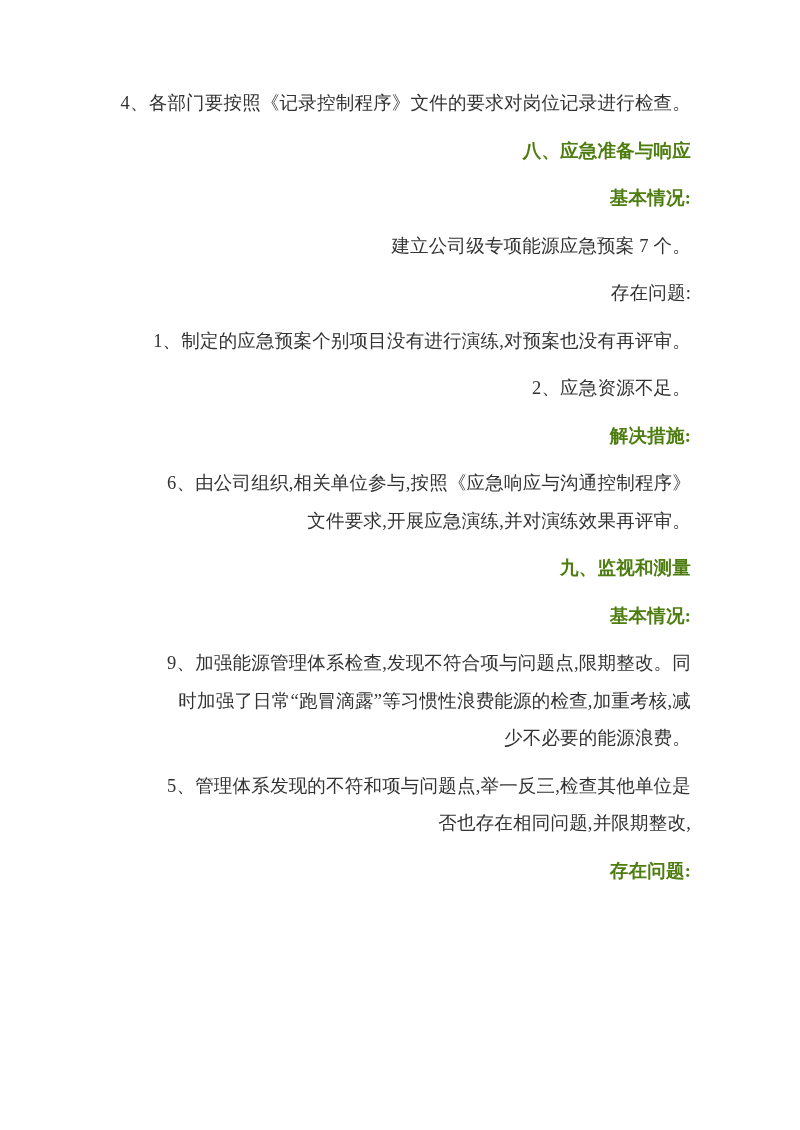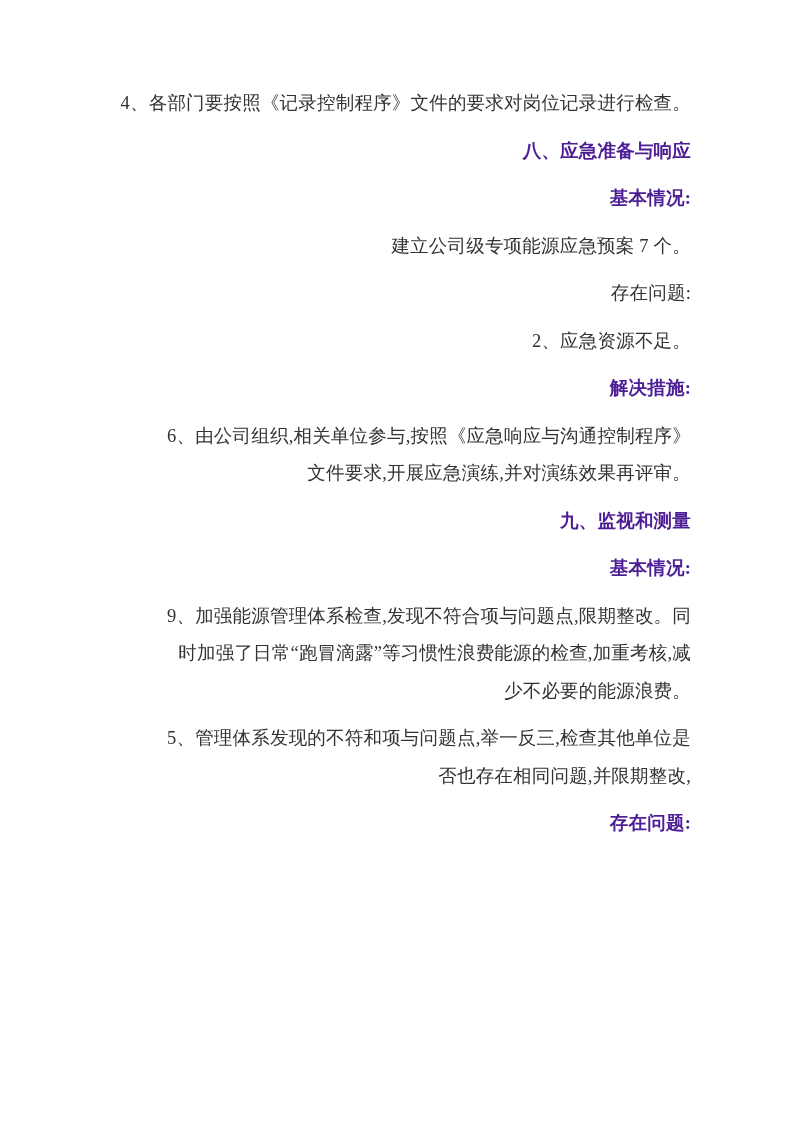--- a/index.html
+++ b/index.html
@@ -29,33 +29,34 @@
     margin: 0 0 10px 0;
     font-size: 18.5px;
     line-height: 37.5px;
     color: #323232;
     white-space: pre-line;
     text-align: right;
     letter-spacing: 0.2px;
   }
   .para.bold {
     font-weight: 700;
-    color: #4c1d95;
+    color: #4d7c0f;
   }
 </style>
 </head>
 <body>
 
 <div class="page">
   <div class="doc-content">
     <p class="para">4、各部门要按照《记录控制程序》文件的要求对岗位记录进行检查。</p>
     <p class="para bold">八、应急准备与响应</p>
     <p class="para bold">基本情况:</p>
     <p class="para">建立公司级专项能源应急预案 7 个。</p>
     <p class="para">存在问题:</p>
+    <p class="para">1、制定的应急预案个别项目没有进行演练,对预案也没有再评审。</p>
     <p class="para">2、应急资源不足。</p>
     <p class="para bold">解决措施:</p>
     <p class="para">6、由公司组织,相关单位参与,按照《应急响应与沟通控制程序》
 文件要求,开展应急演练,并对演练效果再评审。</p>
     <p class="para bold">九、监视和测量</p>
     <p class="para bold">基本情况:</p>
     <p class="para">9、加强能源管理体系检查,发现不符合项与问题点,限期整改。同
 时加强了日常“跑冒滴露”等习惯性浪费能源的检查,加重考核,减
 少不必要的能源浪费。</p>
     <p class="para">5、管理体系发现的不符和项与问题点,举一反三,检查其他单位是

